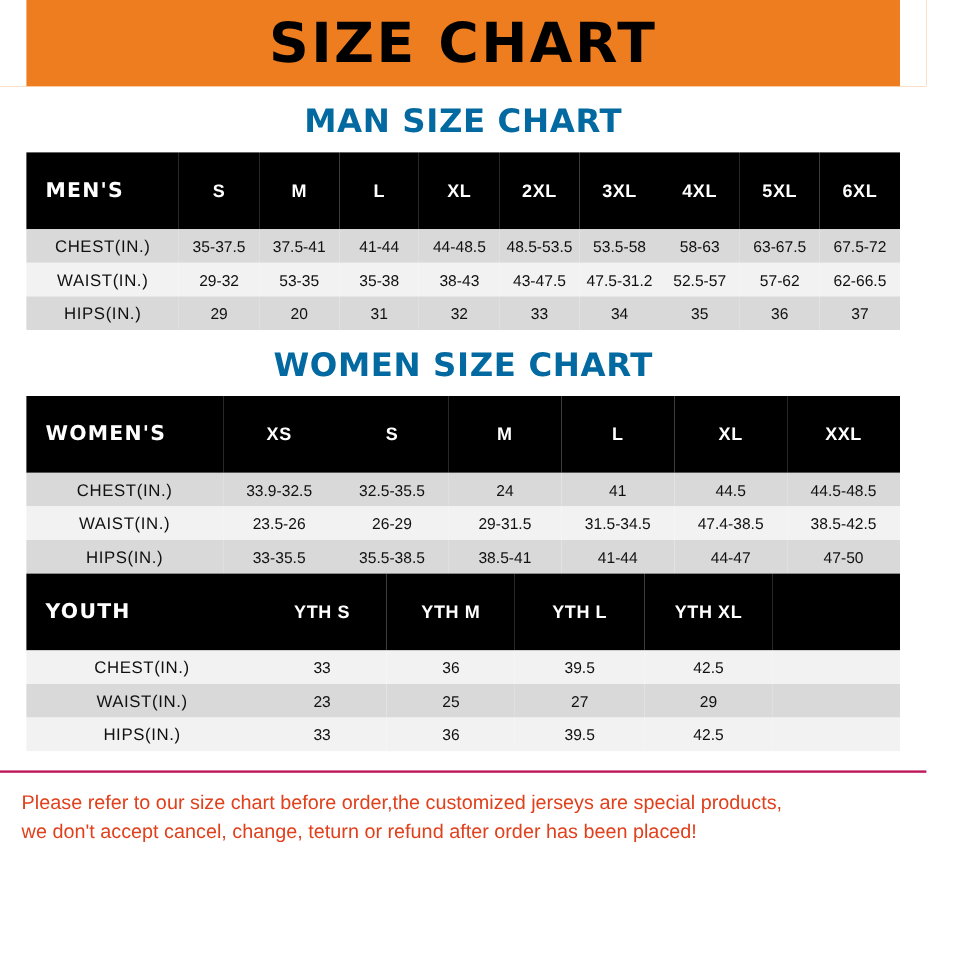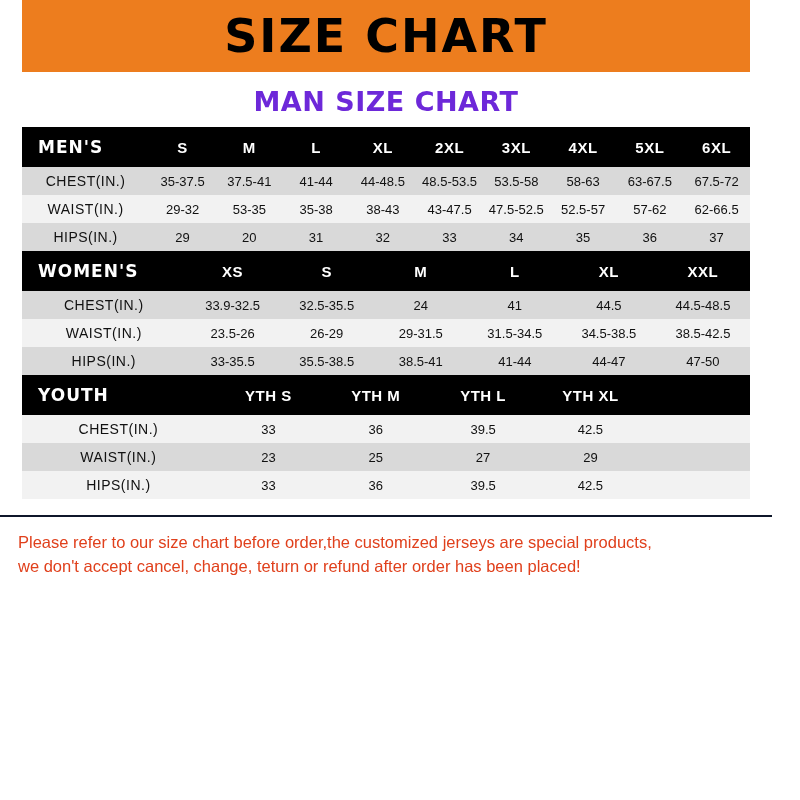--- a/index.html
+++ b/index.html
@@ -48,42 +48,42 @@
   }
   .section {
     padding: 0 22px;
   }
   .section-title {
     text-align: center;
     font-family: "DejaVu Sans", sans-serif;
     font-weight: bold;
     font-size: 27px;
     letter-spacing: 0.5px;
-    color: #6d28d9;
+    color: #0369a1;
     margin: 14px 0 10px 0;
   }
   table.size-table {
     width: 100%;
     border-collapse: collapse;
     table-layout: fixed;
   }
   table.size-table th,
   table.size-table td {
     text-align: center;
     font-size: 13px;
     color: #111111;
     padding: 6px 2px;
     font-family: "Liberation Sans", sans-serif;
   }
   table.size-table thead th {
     background: #000000;
     color: #ffffff;
     font-size: 15px;
     font-weight: bold;
-    padding: 10px 2px;
+    padding: 22px 2px;
     letter-spacing: 0.5px;
   }
   table.size-table thead th.rowhead {
     text-align: left;
     padding-left: 16px;
     font-family: "DejaVu Sans", sans-serif;
     font-size: 17px;
     letter-spacing: 1px;
   }
   table.size-table tbody td.rowhead {
@@ -93,21 +93,21 @@
   }
   table.size-table tbody tr.odd td {
     background: #d9d9d9;
   }
   table.size-table tbody tr.even td {
     background: #f2f2f2;
   }
   .footer-note {
     margin-top: 16px;
     padding: 0 18px;
-    border-top: 2px solid #0f172a;
+    border-top: 2px solid #be185d;
     padding-top: 12px;
   }
   .footer-note p {
     margin: 2px 0;
     color: #e0401c;
     font-size: 16.5px;
     font-family: "Liberation Sans", sans-serif;
     line-height: 1.35;
   }
 </style>
@@ -152,21 +152,21 @@
           <td>63-67.5</td>
           <td>67.5-72</td>
         </tr>
         <tr class="even">
           <td class="rowhead">WAIST(IN.)</td>
           <td>29-32</td>
           <td>53-35</td>
           <td>35-38</td>
           <td>38-43</td>
           <td>43-47.5</td>
-          <td>47.5-52.5</td>
+          <td>47.5-31.2</td>
           <td>52.5-57</td>
           <td>57-62</td>
           <td>62-66.5</td>
         </tr>
         <tr class="odd">
           <td class="rowhead">HIPS(IN.)</td>
           <td>29</td>
           <td>20</td>
           <td>31</td>
           <td>32</td>
@@ -174,20 +174,21 @@
           <td>34</td>
           <td>35</td>
           <td>36</td>
           <td>37</td>
         </tr>
       </tbody>
     </table>
   </div>
 
   <div class="section">
+    <div class="section-title">WOMEN SIZE CHART</div>
     <table class="size-table">
       <thead>
         <tr>
           <th class="rowhead" style="width:20%">WOMEN'S</th>
           <th>XS</th>
           <th>S</th>
           <th>M</th>
           <th>L</th>
           <th>XL</th>
           <th>XXL</th>
@@ -202,21 +203,21 @@
           <td>41</td>
           <td>44.5</td>
           <td>44.5-48.5</td>
         </tr>
         <tr class="even">
           <td class="rowhead">WAIST(IN.)</td>
           <td>23.5-26</td>
           <td>26-29</td>
           <td>29-31.5</td>
           <td>31.5-34.5</td>
-          <td>34.5-38.5</td>
+          <td>47.4-38.5</td>
           <td>38.5-42.5</td>
         </tr>
         <tr class="odd">
           <td class="rowhead">HIPS(IN.)</td>
           <td>33-35.5</td>
           <td>35.5-38.5</td>
           <td>38.5-41</td>
           <td>41-44</td>
           <td>44-47</td>
           <td>47-50</td>

